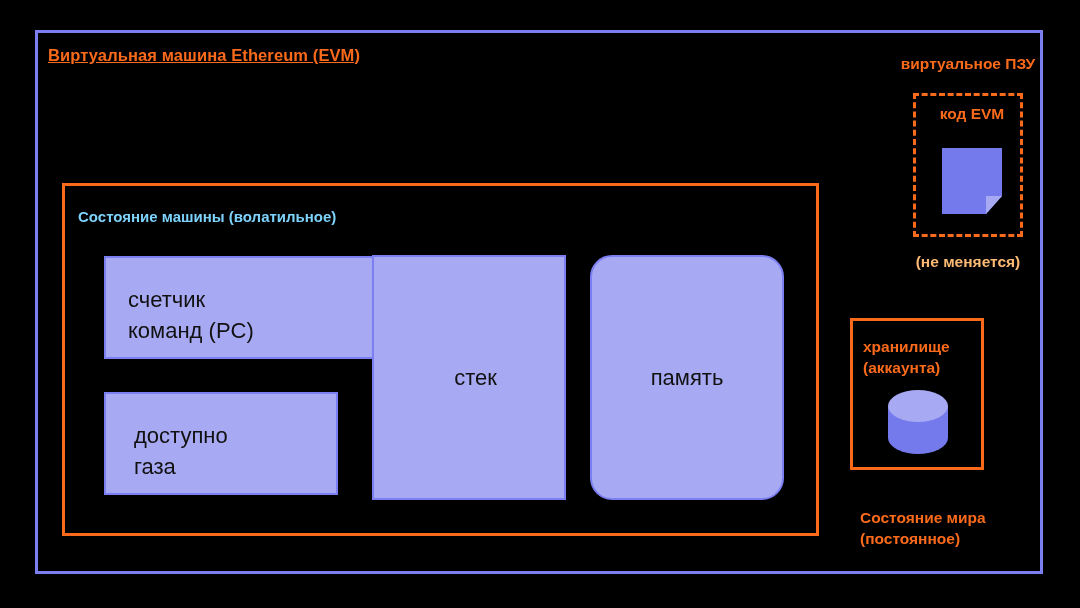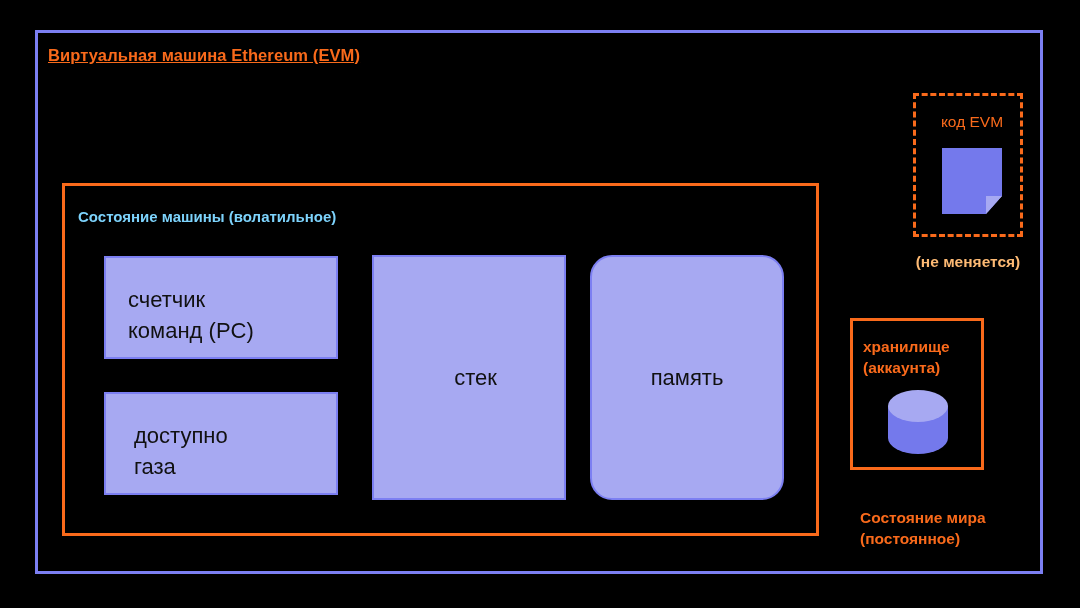--- a/index.html
+++ b/index.html
@@ -79,21 +79,21 @@
     padding-left: 22px;
     padding-top: 26px;
   }
   .panel-center {
     display: flex;
     align-items: center;
     justify-content: center;
     text-align: center;
   }
 
-  #pc-box     { left: 104px; top: 256px; width: 234px; height: 103px; }
+  #pc-box     { left: 104px; top: 256px; width: 270px; height: 103px; }
   #gas-box    { left: 104px; top: 392px; width: 234px; height: 103px; padding-left: 28px; }
   #stack-box  { left: 372px; top: 255px; width: 194px; height: 245px; padding-left: 13px; }
   #memory-box { left: 590px; top: 255px; width: 194px; height: 245px; border-radius: 22px; }
 
   
   .rom-title {
     position: absolute;
     left: 893px;
     top: 55px;
     width: 150px;
@@ -108,26 +108,26 @@
     left: 913px;
     top: 93px;
     width: 110px;
     height: 144px;
     border: 3px dashed #f96a1b;
     box-sizing: border-box;
   }
   .rom-label {
     position: absolute;
     left: 913px;
-    top: 113px;
+    top: 105px;
     width: 118px;
     text-align: center;
     color: #f96a1b;
     font-size: 15.5px;
-    font-weight: normal;
+    font-weight: bold;
   }
   .doc-icon {
     position: absolute;
     left: 942px;
     top: 148px;
     width: 60px;
     height: 66px;
   }
   .rom-note {
     position: absolute;
@@ -198,20 +198,21 @@
   </div>
 
   <div class="panel panel-center" id="stack-box">
     <span>стек</span>
   </div>
 
   <div class="panel panel-center" id="memory-box">
     <span>память</span>
   </div>
 
+  <div class="rom-title">виртуальное ПЗУ</div>
   <div class="rom-box"></div>
   <div class="rom-label">код EVM</div>
 
   <div class="doc-icon">
     <svg width="60" height="66" viewBox="0 0 60 66" xmlns="http://www.w3.org/2000/svg">
       <path d="M0 0 H60 V48 L44 66 H0 Z" fill="#7479ec"></path>
       <path d="M60 48 H44 V66 Z" fill="#a7a9f2"></path>
     </svg>
   </div>
 

